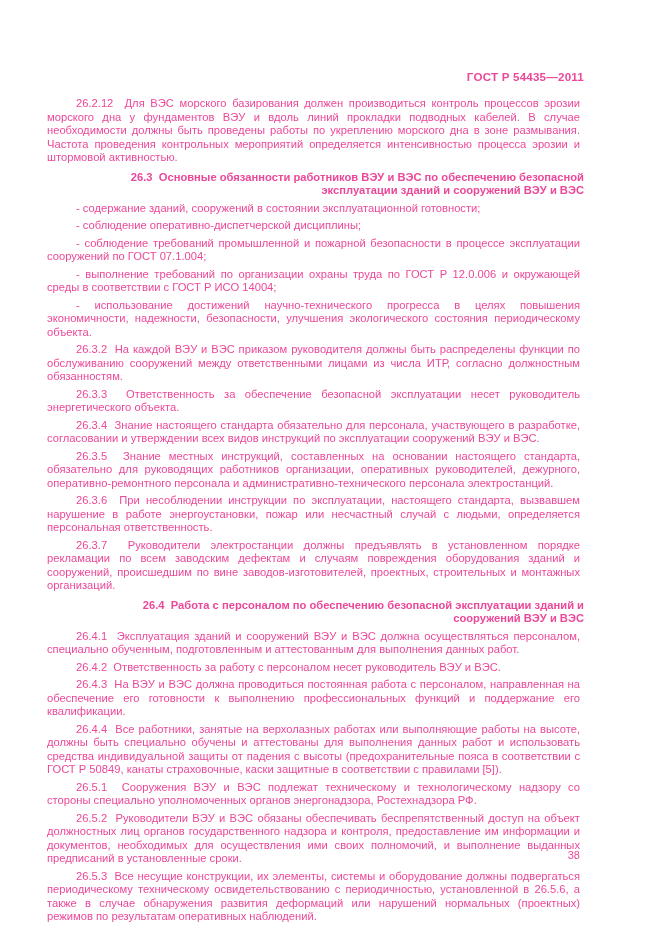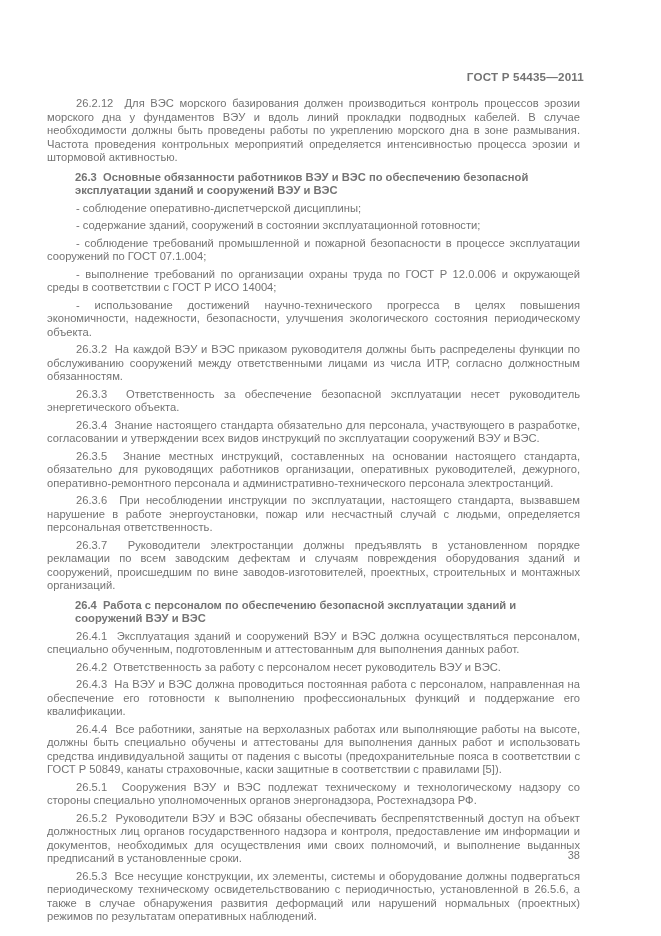--- a/index.html
+++ b/index.html
@@ -6,21 +6,21 @@
     margin: 0;
     padding: 0;
     background: #ffffff;
   }
   .page {
     position: relative;
     width: 661px;
     height: 936px;
     background: #ffffff;
     font-family: "Liberation Sans", "DejaVu Sans", sans-serif;
-    color: #737373;
+    color: #ec4899;
     overflow: hidden;
     box-sizing: border-box;
   }
   .running-header {
     position: absolute;
     top: 70px;
     left: 43px;
     width: 541px;
     text-align: right;
     font-size: 11.6px;
@@ -38,21 +38,21 @@
     hyphens: auto;
     -webkit-hyphens: auto;
   }
   .para, .list-item {
     margin: 4px;
     text-indent: 29px;
   }
   .heading {
     margin: 6px 0 3px 32px;
     font-weight: bold;
-    text-align: left;
+    text-align: right;
     text-indent: 0;
   }
   .page-footer {
     position: absolute;
     top: 849px;
     left: 43px;
     width: 537px;
     text-align: right;
     font-size: 11px;
   }
@@ -62,22 +62,22 @@
 
 <div class="page">
 
   <div class="running-header">
     <span>ГОСТ Р 54435—2011</span>
   </div>
 
   <div class="content">
       <div class="para">26.2.12&nbsp; Для ВЭС морского базирования должен производиться контроль процессов эрозии морского дна у фундаментов ВЭУ и вдоль линий прокладки подводных кабелей. В случае необходимости должны быть проведены работы по укреплению морского дна в зоне размывания. Частота проведения контрольных мероприятий определяется интенсивностью процесса эрозии и штормовой активностью.</div>
       <div class="heading">26.3&nbsp; Основные обязанности работников ВЭУ и ВЭС по обеспечению безопасной эксплуатации зданий и сооружений ВЭУ и ВЭС</div>
+      <div class="list-item">- содержание зданий, сооружений в состоянии эксплуатационной готовности;</div>
       <div class="list-item">- соблюдение оперативно-диспетчерской дисциплины;</div>
-      <div class="list-item">- содержание зданий, сооружений в состоянии эксплуатационной готовности;</div>
       <div class="list-item">- соблюдение требований промышленной и пожарной безопасности в процессе эксплуатации сооружений по ГОСТ 07.1.004;</div>
       <div class="list-item">- выполнение требований по организации охраны труда по ГОСТ Р 12.0.006 и окружающей среды в соответствии с ГОСТ Р ИСО 14004;</div>
       <div class="list-item">- использование достижений научно-технического прогресса в целях повышения экономичности, надежности, безопасности, улучшения экологического состояния периодическому объекта.</div>
       <div class="para">26.3.2&nbsp; На каждой ВЭУ и ВЭС приказом руководителя должны быть распределены функции по обслуживанию сооружений между ответственными лицами из числа ИТР, согласно должностным обязанностям.</div>
       <div class="para">26.3.3&nbsp; Ответственность за обеспечение безопасной эксплуатации несет руководитель энергетического объекта.</div>
       <div class="para">26.3.4&nbsp; Знание настоящего стандарта обязательно для персонала, участвующего в разработке, согласовании и утверждении всех видов инструкций по эксплуатации сооружений ВЭУ и ВЭС.</div>
       <div class="para">26.3.5&nbsp; Знание местных инструкций, составленных на основании настоящего стандарта, обязательно для руководящих работников организации, оперативных руководителей, дежурного, оперативно-ремонтного персонала и административно-технического персонала электростанций.</div>
       <div class="para">26.3.6&nbsp; При несоблюдении инструкции по эксплуатации, настоящего стандарта, вызвавшем нарушение в работе энергоустановки, пожар или несчастный случай с людьми, определяется персональная ответственность.</div>
       <div class="para">26.3.7&nbsp; Руководители электростанции должны предъявлять в установленном порядке рекламации по всем заводским дефектам и случаям повреждения оборудования зданий и сооружений, происшедшим по вине заводов-изготовителей, проектных, строительных и монтажных организаций.</div>
       <div class="heading">26.4&nbsp; Работа с персоналом по обеспечению безопасной эксплуатации зданий и сооружений ВЭУ и ВЭС</div>

